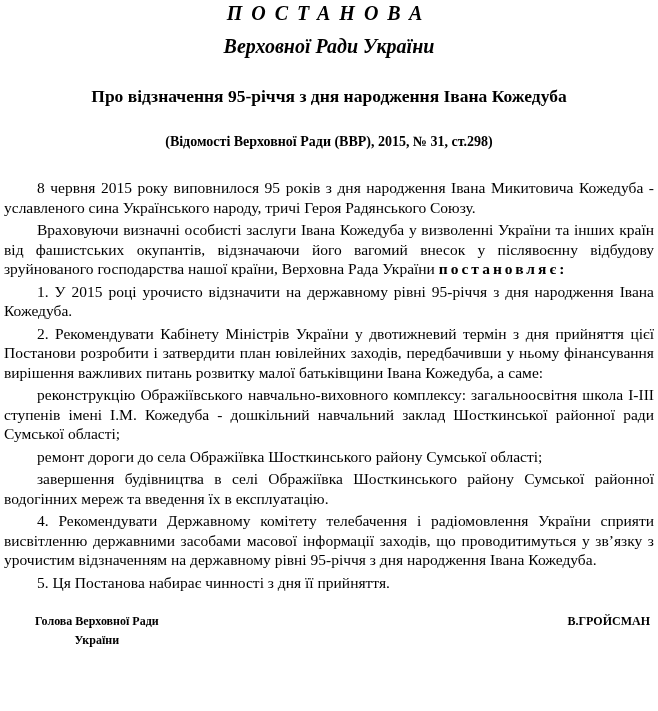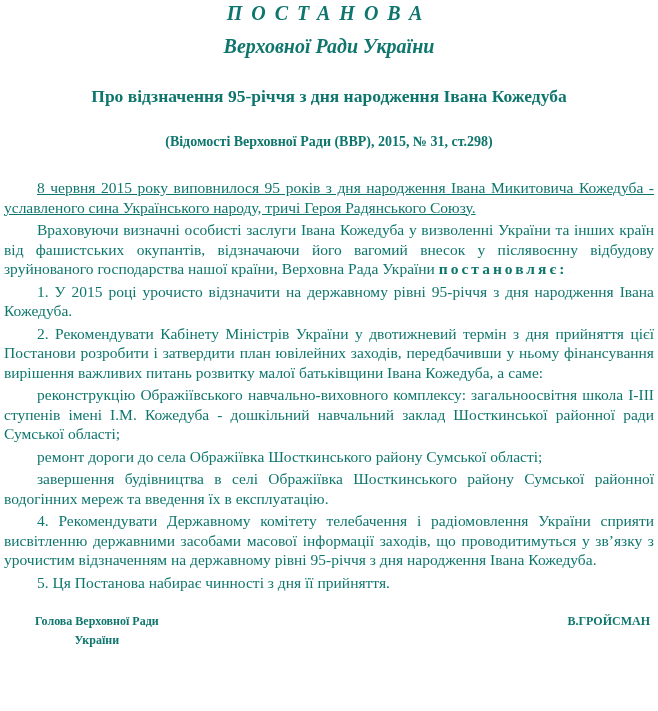--- a/index.html
+++ b/index.html
@@ -12,21 +12,21 @@
     width: 658px;
     height: 711px;
     overflow: hidden;
   }
   .page {
     box-sizing: border-box;
     width: 658px;
     height: 711px;
     padding: 2px 4px 0 4px;
     font-family: "Liberation Serif", "DejaVu Serif", serif;
-    color: #0f766e;
+    color: #000000;
     background: #ffffff;
   }
   .doc-type {
     margin: 0;
     text-align: center;
     font-weight: bold;
     font-style: italic;
     font-size: 20px;
     line-height: 22px;
     letter-spacing: 9px;
@@ -55,21 +55,20 @@
   }
   .body-text p {
     margin: 3px 0 0 0;
     font-size: 15.5px;
     line-height: 19.5px;
     text-align: justify;
     text-indent: 33px;
   }
   .body-text p.first-para {
     margin-top: 26px;
-    text-decoration: underline;
   }
   .emph {
     font-weight: bold;
     letter-spacing: 3px;
   }
   .signature {
     display: flex;
     justify-content: space-between;
     align-items: flex-start;
     margin-top: 20px;

